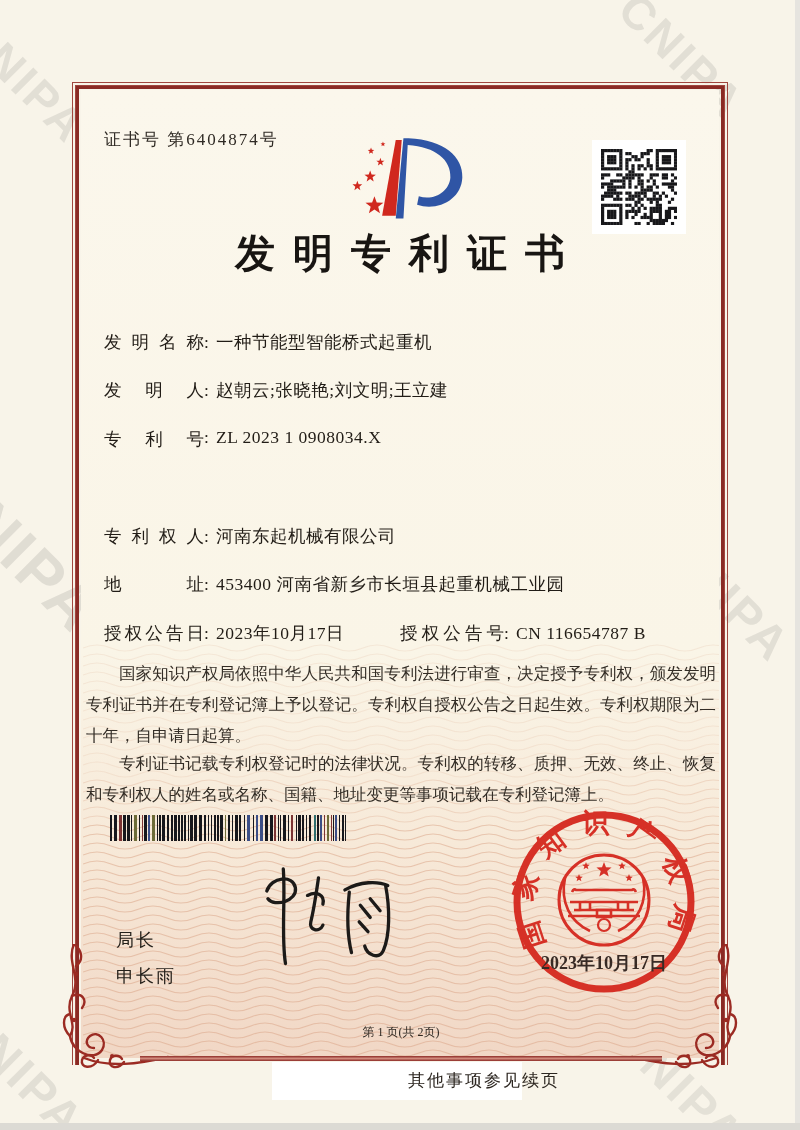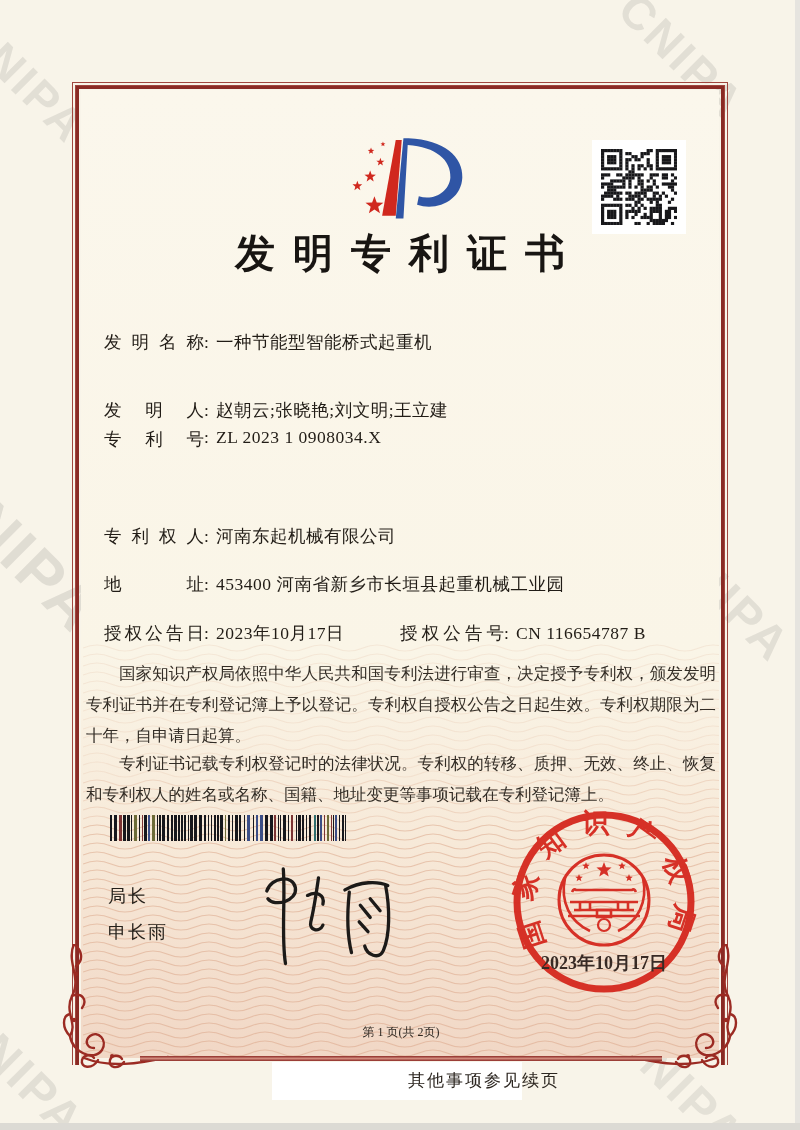--- a/index.html
+++ b/index.html
@@ -39,22 +39,22 @@
   .flabel{display:inline-block;width:100px;text-align:justify;text-align-last:justify;
     vertical-align:top;}
   .fcolon{display:inline-block;width:12px;}
   .fvalue{letter-spacing:0.5px;}
   .grant-pair{position:absolute;left:296px;top:0;}
   .flabel2{display:inline-block;width:104px;text-align:justify;text-align-last:justify;}
 
   .para{left:86px;width:630px;font-size:16.5px;line-height:31px;color:#332d26;
     text-align:justify;text-indent:2em;}
 
-  .director{left:108px;font-size:18px;color:#24201a;letter-spacing:2px;
-    font-family:"Liberation Sans",sans-serif;}
+  .director{left:116px;font-size:18px;color:#24201a;letter-spacing:2px;
+    font-family:"Liberation Sans",sans-serif;margin-top:44px;}
 
   .page-info{left:100px;top:1024px;width:602px;text-align:center;font-size:12px;color:#2c2620;}
   .cont-strip{left:272px;top:1062px;width:250px;height:38px;background:#ffffff;}
   .cont-text{left:240px;top:1062px;width:320px;height:38px;line-height:38px;text-align:right;
     font-size:17px;color:#2c2620;letter-spacing:2px;}
 
   .qr-patch{left:592px;top:140px;width:94px;height:94px;background:#ffffff;}
 
   svg{display:block;}
 </style>
@@ -162,20 +162,21 @@
       <g fill="#9b2b23">
         <circle cx="22" cy="30" r="2.2"></circle>
           <circle cx="20" cy="76" r="2.2"></circle>
           <circle cx="58" cy="112" r="2"></circle>
       </g>
     </g>
   </svg>
 
   <div class="abs bottom-line"></div>
 
+  <div class="abs cert-no">证书号 第6404874号</div>
 
   <svg class="abs" style="left:342px;top:126px" width="128" height="108" viewBox="0 0 150 110">
     <path d="M63,8 L70,8 L63,97 L47,97 Z" fill="#d0281e"></path>
     <path d="M72,6 L78,6 C120,8 142,28 141,52 C140,78 112,92 88,84 L90,74 C108,80 126,68 127,52 C128,32 110,16 77,14 L72,100 L63,100 Z" fill="#2f55a5"></path>
     <g id="logo-stars" fill="#d0281e">
         <polygon points="38.0,74.0 40.7,81.3 48.5,81.6 42.4,86.4 44.5,93.9 38.0,89.6 31.5,93.9 33.6,86.4 27.5,81.6 35.3,81.3"></polygon>
         <polygon points="18.0,56.0 19.5,60.0 23.7,60.1 20.4,62.8 21.5,66.9 18.0,64.5 14.5,66.9 15.6,62.8 12.3,60.1 16.5,60.0"></polygon>
         <polygon points="33.0,44.0 34.7,48.6 39.7,48.8 35.8,51.9 37.1,56.7 33.0,53.9 28.9,56.7 30.2,51.9 26.3,48.8 31.3,48.6"></polygon>
         <polygon points="45.0,29.0 46.2,32.3 49.8,32.5 47.0,34.6 47.9,38.0 45.0,36.1 42.1,38.0 43.0,34.6 40.2,32.5 43.8,32.3"></polygon>
         <polygon points="34.0,17.0 35.0,19.6 37.8,19.8 35.6,21.5 36.4,24.2 34.0,22.7 31.6,24.2 32.4,21.5 30.2,19.8 33.0,19.6"></polygon>
@@ -497,21 +498,21 @@
       <rect x="19" y="24" width="1.05" height="1.05" fill="#17171a"></rect>
       <rect x="20" y="24" width="1.05" height="1.05" fill="#17171a"></rect>
       <rect x="23" y="24" width="1.05" height="1.05" fill="#17171a"></rect>
     </svg>
 
   <div class="abs field-row" style="top:330px">
     <span class="flabel">发明名称</span><span class="fcolon">:</span><span class="fvalue">一种节能型智能桥式起重机</span>
   </div>
 
   <div class="abs title">发明专利证书</div>
-  <div class="abs field-row" style="top:398px">
+  <div class="abs field-row" style="top:378px">
     <span class="flabel">发明人</span><span class="fcolon">:</span><span class="fvalue">赵朝云;张晓艳;刘文明;王立建</span>
   </div>
   <div class="abs field-row" style="top:427px">
     <span class="flabel">专利号</span><span class="fcolon">:</span><span class="fvalue">ZL 2023 1 0908034.X</span>
   </div>
   <div class="abs field-row" style="top:524px">
     <span class="flabel">专利权人</span><span class="fcolon">:</span><span class="fvalue">河南东起机械有限公司</span>
   </div>
   <div class="abs field-row" style="top:572px">
     <span class="flabel">地址</span><span class="fcolon">:</span><span class="fvalue">453400 河南省新乡市长垣县起重机械工业园</span>

